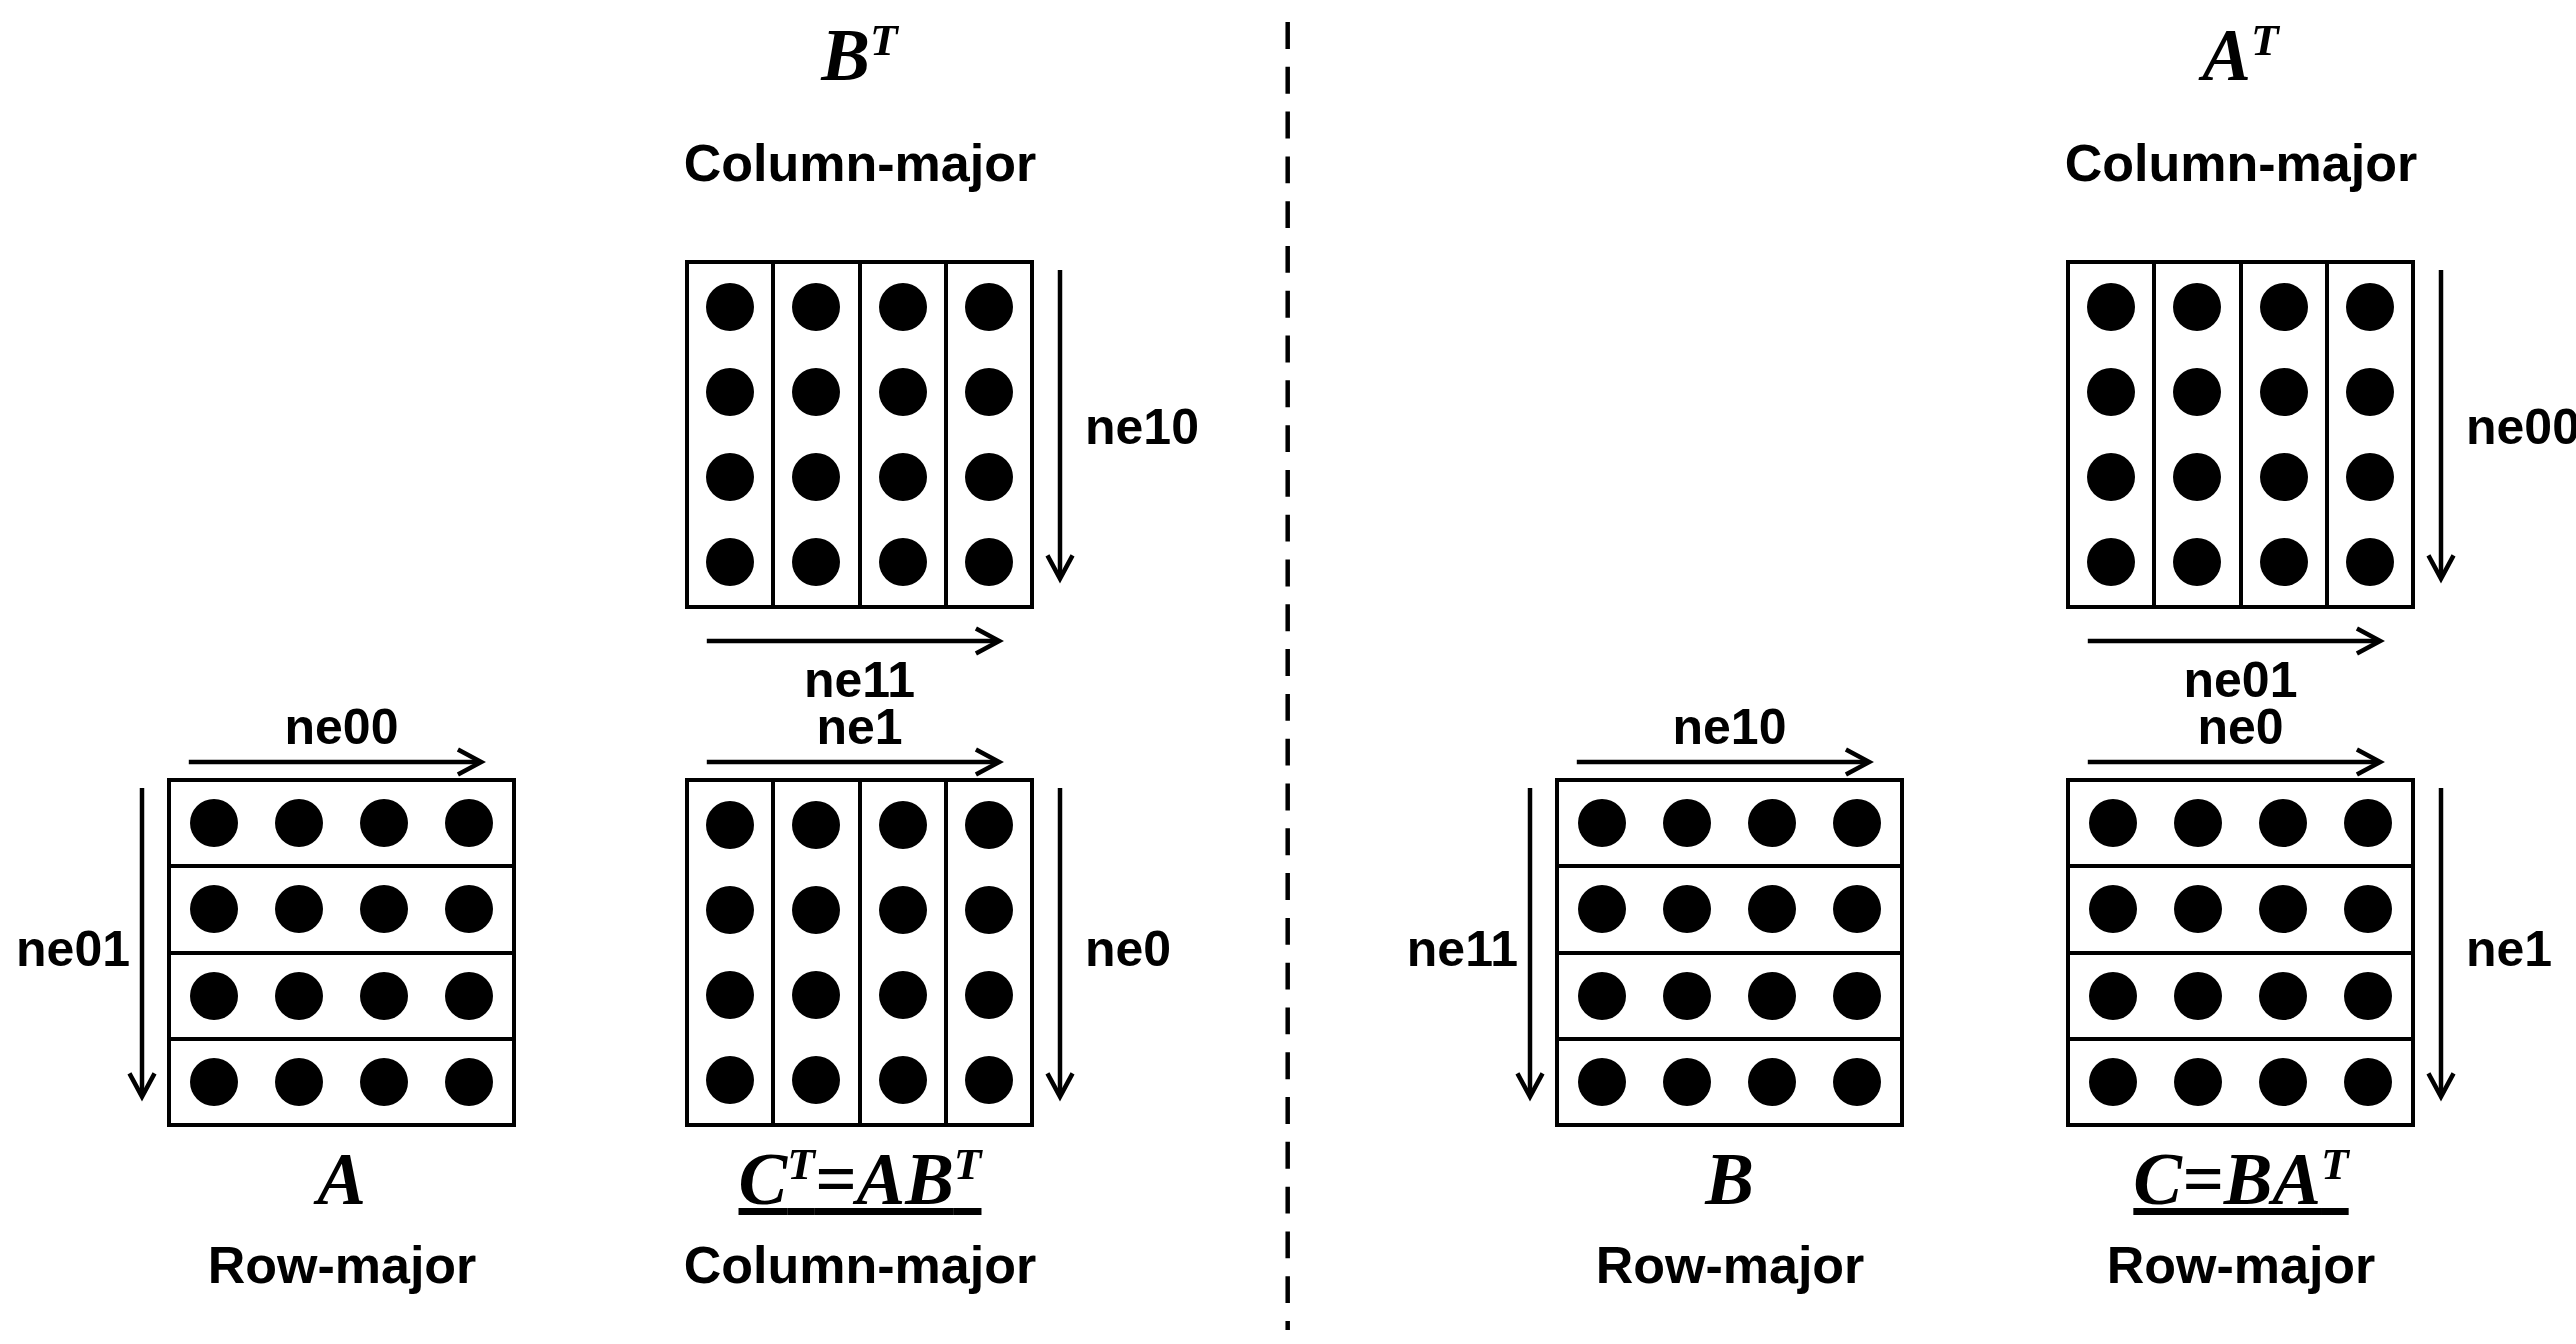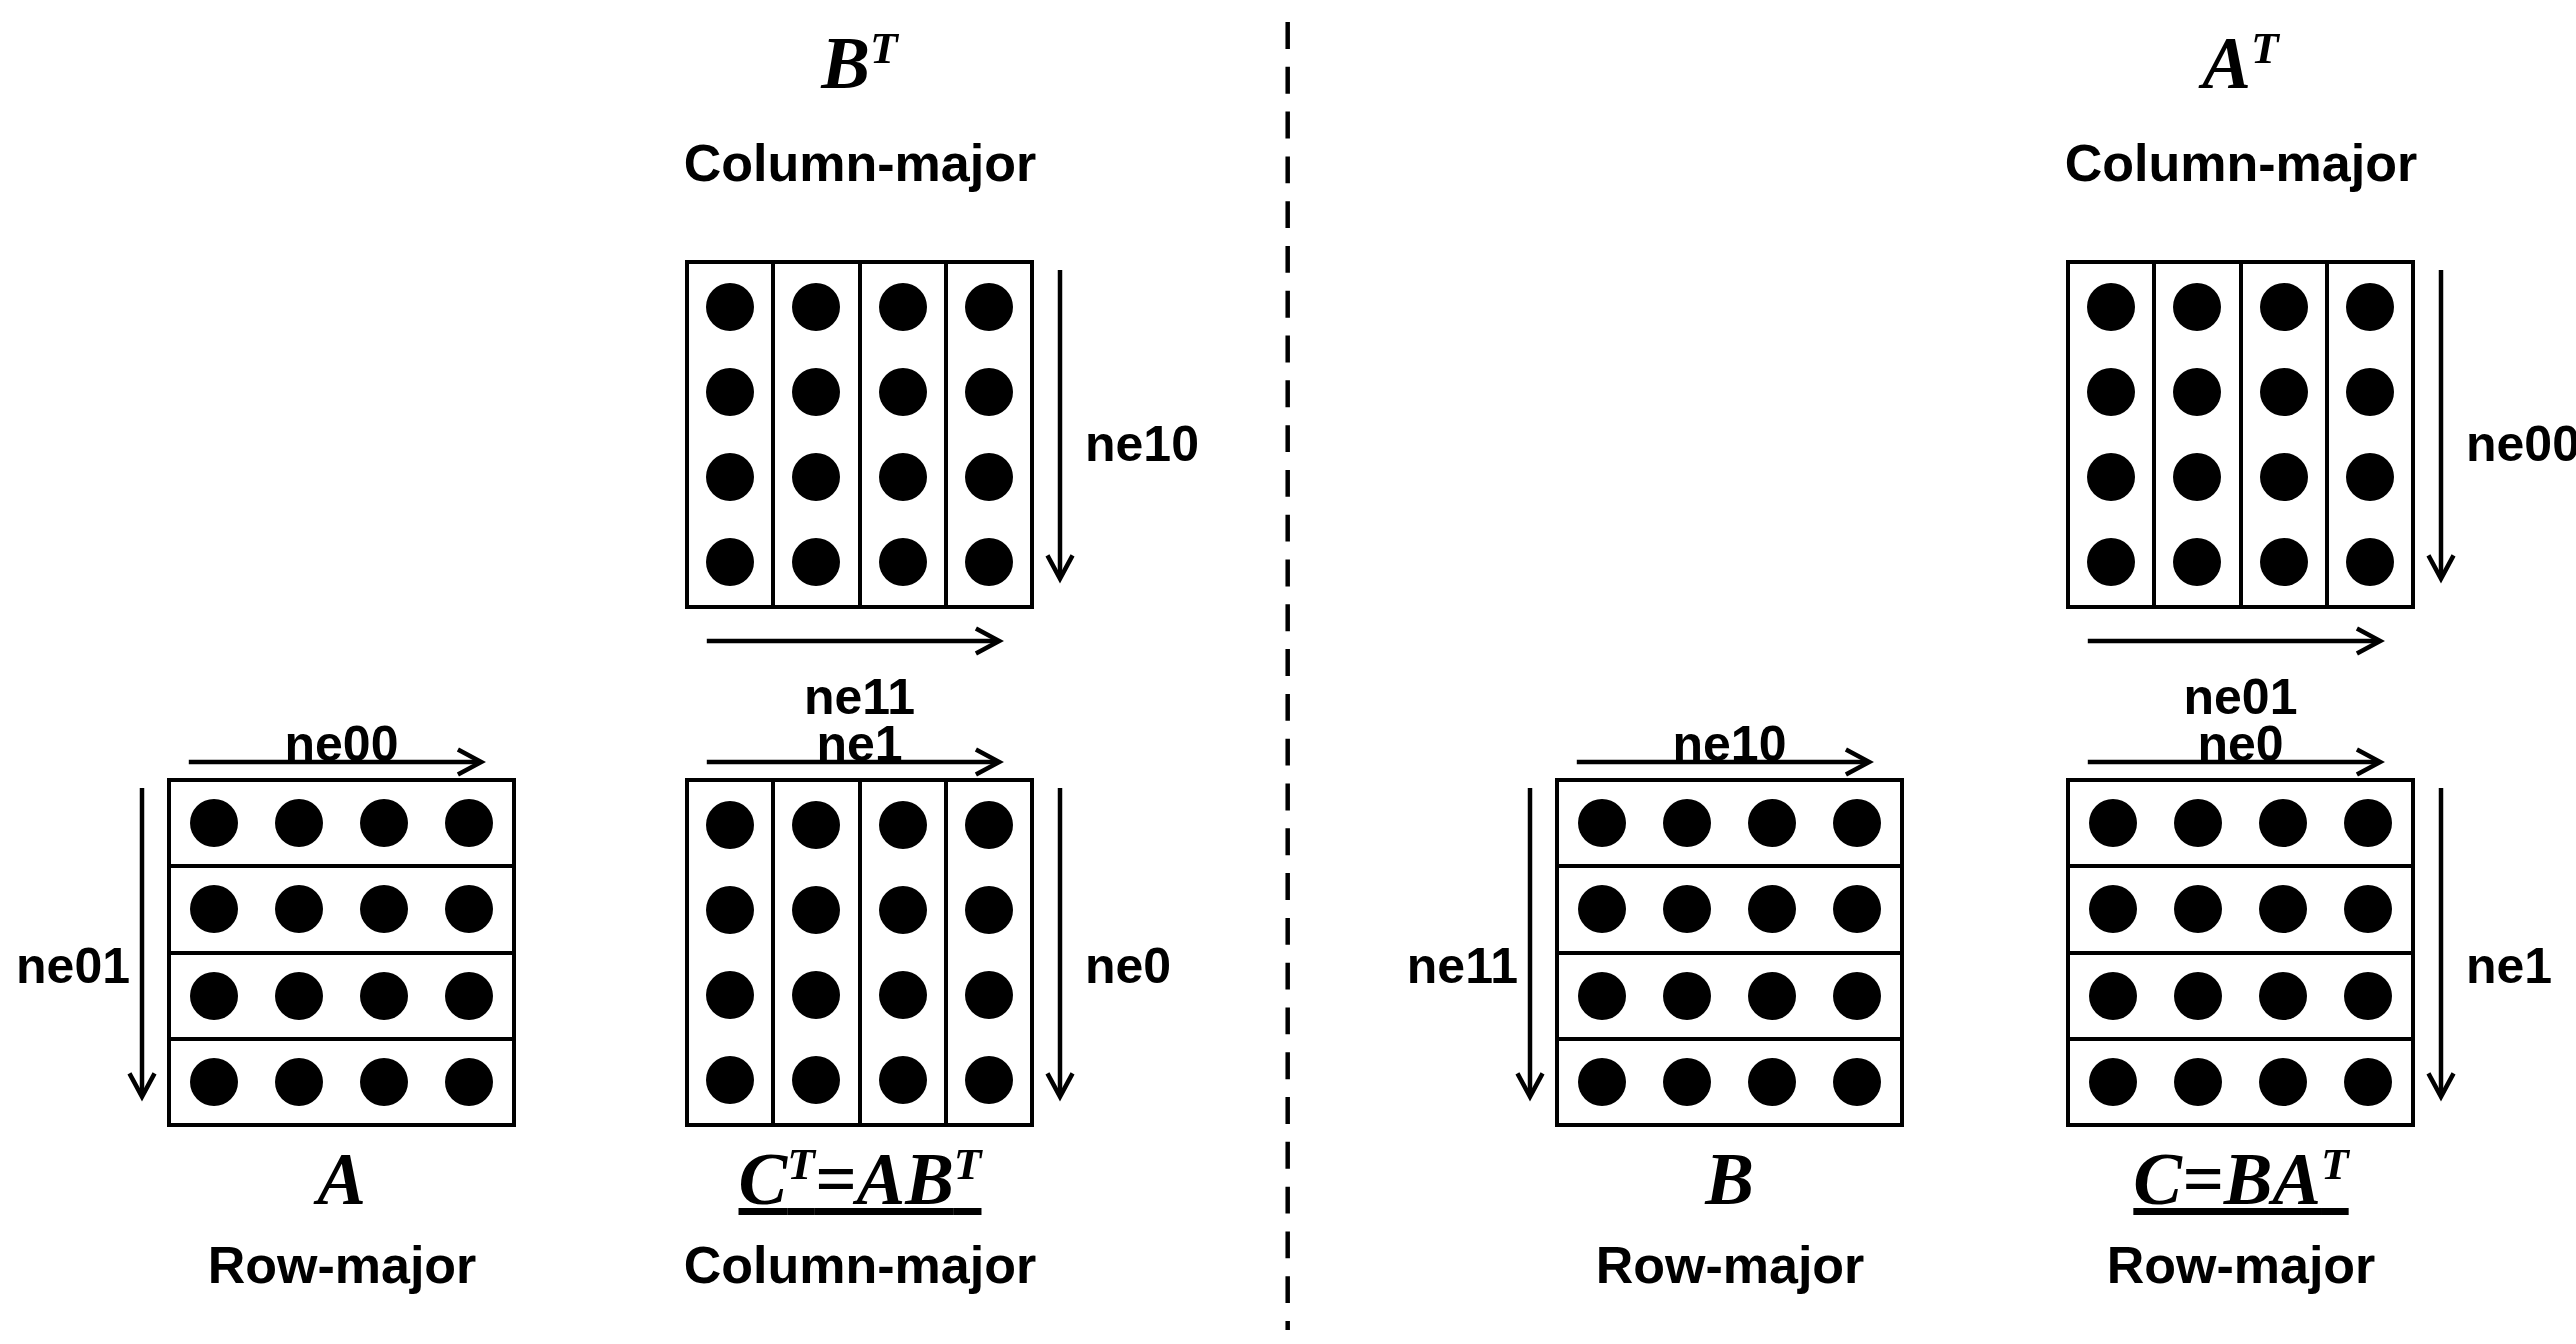--- a/index.html
+++ b/index.html
@@ -13,39 +13,39 @@
   .group { position: absolute; }
   .group > * { position: absolute; }
 
   .m-title {
     font-family: "Liberation Serif", serif;
     font-style: italic; font-weight: bold;
     font-size: 73px; line-height: 1.1; text-align: center; white-space: nowrap;
   }
   .m-title sup { font-size: 0.62em; }
   .m-layout { font-size: 52px; line-height: 1.12; text-align: center; white-space: nowrap; font-weight: bold; }
-  .dim-label { font-weight: bold; font-size: 50px; line-height: 1.05; white-space: nowrap; margin-top: 17px; }
+  .dim-label { font-weight: bold; font-size: 50px; line-height: 1.05; white-space: nowrap; }
 
   .matrix {
     width: 349px; height: 349px;
     border: 4.5px solid var(--ink, #000);
     display: flex; background: var(--paper, #fff);
   }
   .col-major { flex-direction: row; }
   .row-major { flex-direction: column; }
   .strip { flex: 1 1 0; display: flex; justify-content: space-around; align-items: center; }
   .col-major > .strip { flex-direction: column; border-right: 4.5px solid var(--ink, #000); }
   .col-major > .strip:last-child { border-right: none; }
   .row-major > .strip { flex-direction: row; border-bottom: 4.5px solid var(--ink, #000); }
   .row-major > .strip:last-child { border-bottom: none; }
   .dot { width: 48px; height: 48px; border-radius: 50%; background: var(--ink, #000); flex: 0 0 auto; }
   .arrow { color: var(--ink, #000); display: block; }
 
   
-  .g-top .m-title  { left: 0; top: 8px; width: 349px; }
+  .g-top .m-title  { left: 0; top: 0; width: 349px; }
   .g-top .m-layout { left: -94px; top: 118px; width: 538px; }
   .g-top .matrix   { left: 0; top: 244px; }
   .g-top .arrow-v  { left: 357px; top: 254px; }
   .g-top .v-label  { left: 400px; top: 385px; }
   .g-top .arrow-h  { left: 20px; top: 607px; }
   .g-top .h-label  { left: 0; top: 638px; width: 349px; text-align: center; }
 
   
   .g-bl .h-label  { left: 143px; top: 21.5px; width: 349px; text-align: center; }
   .g-bl .arrow-h  { left: 163px; top: 65px; }

